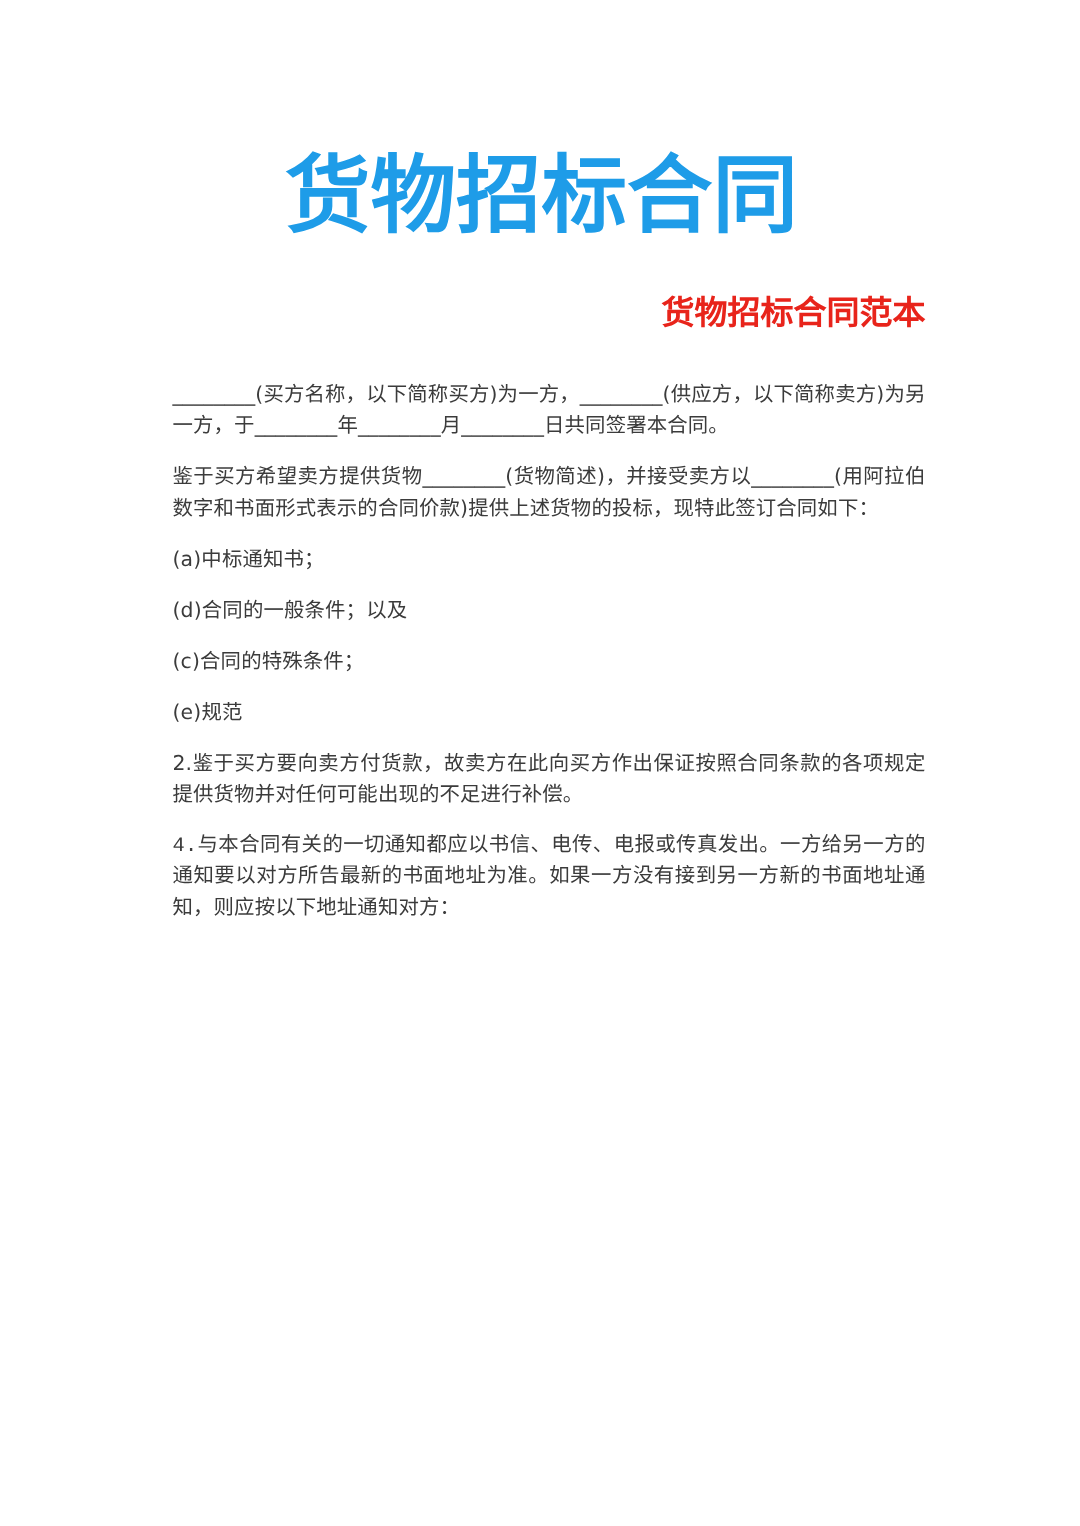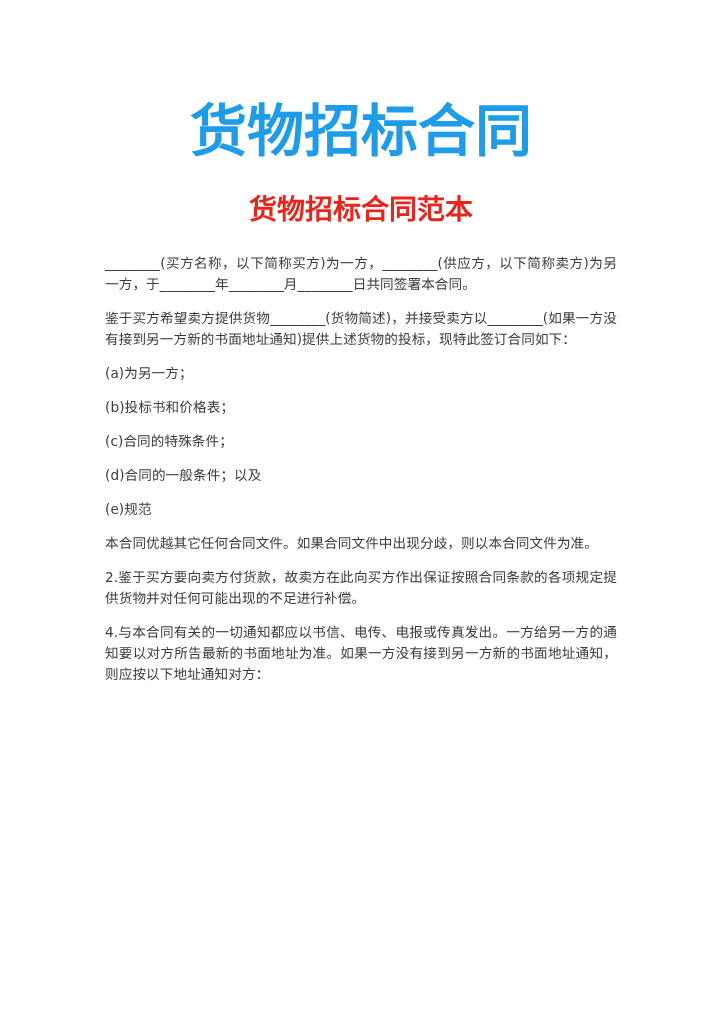--- a/index.html
+++ b/index.html
@@ -32,60 +32,59 @@
     line-height: 72px;
     font-weight: 700;
     color: #1e9ce8;
     text-align: center;
     letter-spacing: 0px;
     white-space: nowrap;
   }
   .doc-subtitle {
     margin: 0;
     padding-top: 22px;
-    font-size: 28px;
+    font-size: 22px;
     line-height: 42px;
     font-weight: 700;
     color: #e8241b;
-    text-align: center;
+    text-align: right;
     white-space: nowrap;
   }
   .para-block {
     margin-top: 22px;
   }
   p.para {
-    margin: 0 0 13px 0;
+    margin: 0 0 13px 10px;
     font-size: 13.6px;
     line-height: 21px;
     color: #3b3b3b;
     text-align: justify;
     text-justify: inter-ideograph;
     letter-spacing: 0.1px;
   }
   p.para:last-child {
     margin-bottom: 0;
+    font-family: Liberation Mono, monospace;
   }
 </style>
 </head>
 <body>
 
 <div class="page">
   <div class="doc-body">
 
     <h1 class="doc-title">货物招标合同</h1>
 
     <h2 class="doc-subtitle">货物招标合同范本</h2>
 
     <div class="para-block">
       <p class="para">________(买方名称，以下简称买方)为一方，________(供应方，以下简称卖方)为另一方，于________年________月________日共同签署本合同。</p>
-      <p class="para">鉴于买方希望卖方提供货物________(货物简述)，并接受卖方以________(如果一方没有接到另一方新的书面地址通知)提供上述货物的投标，现特此签订合同如下：</p>
-      <p class="para">(a)为另一方；</p>
-      <p class="para">(b)投标书和价格表；</p>
+      <p class="para">鉴于买方希望卖方提供货物________(货物简述)，并接受卖方以________(用阿拉伯数字和书面形式表示的合同价款)提供上述货物的投标，现特此签订合同如下：</p>
+      <p class="para">(a)中标通知书；</p>
+      <p class="para">(d)合同的一般条件；以及</p>
       <p class="para">(c)合同的特殊条件；</p>
-      <p class="para">(d)合同的一般条件；以及</p>
       <p class="para">(e)规范</p>
-      <p class="para">本合同优越其它任何合同文件。如果合同文件中出现分歧，则以本合同文件为准。</p>
       <p class="para">2.鉴于买方要向卖方付货款，故卖方在此向买方作出保证按照合同条款的各项规定提供货物并对任何可能出现的不足进行补偿。</p>
       <p class="para">4.与本合同有关的一切通知都应以书信、电传、电报或传真发出。一方给另一方的通知要以对方所告最新的书面地址为准。如果一方没有接到另一方新的书面地址通知，则应按以下地址通知对方：</p>
     </div>
 
   </div>
 </div>
 
 </body></html>

